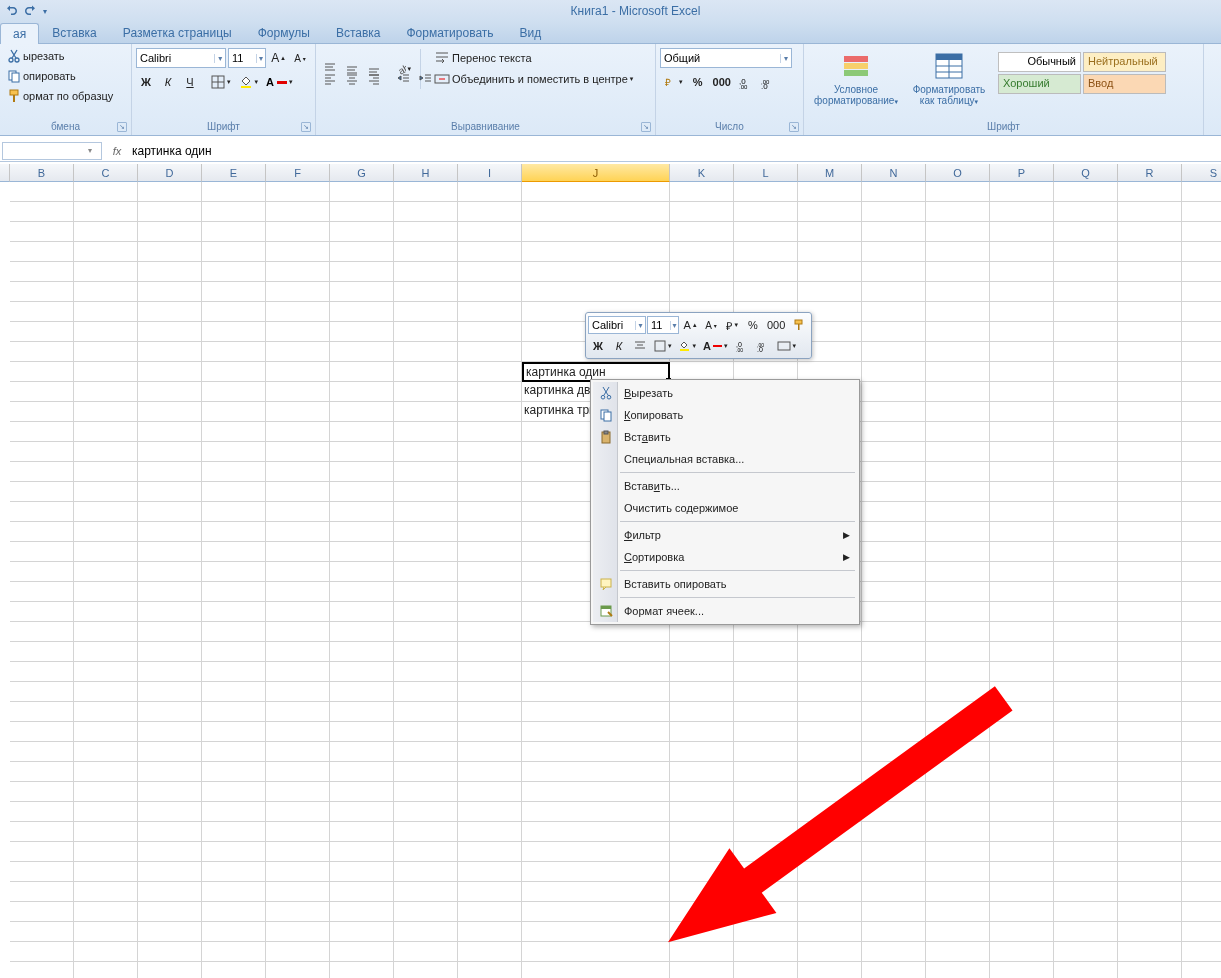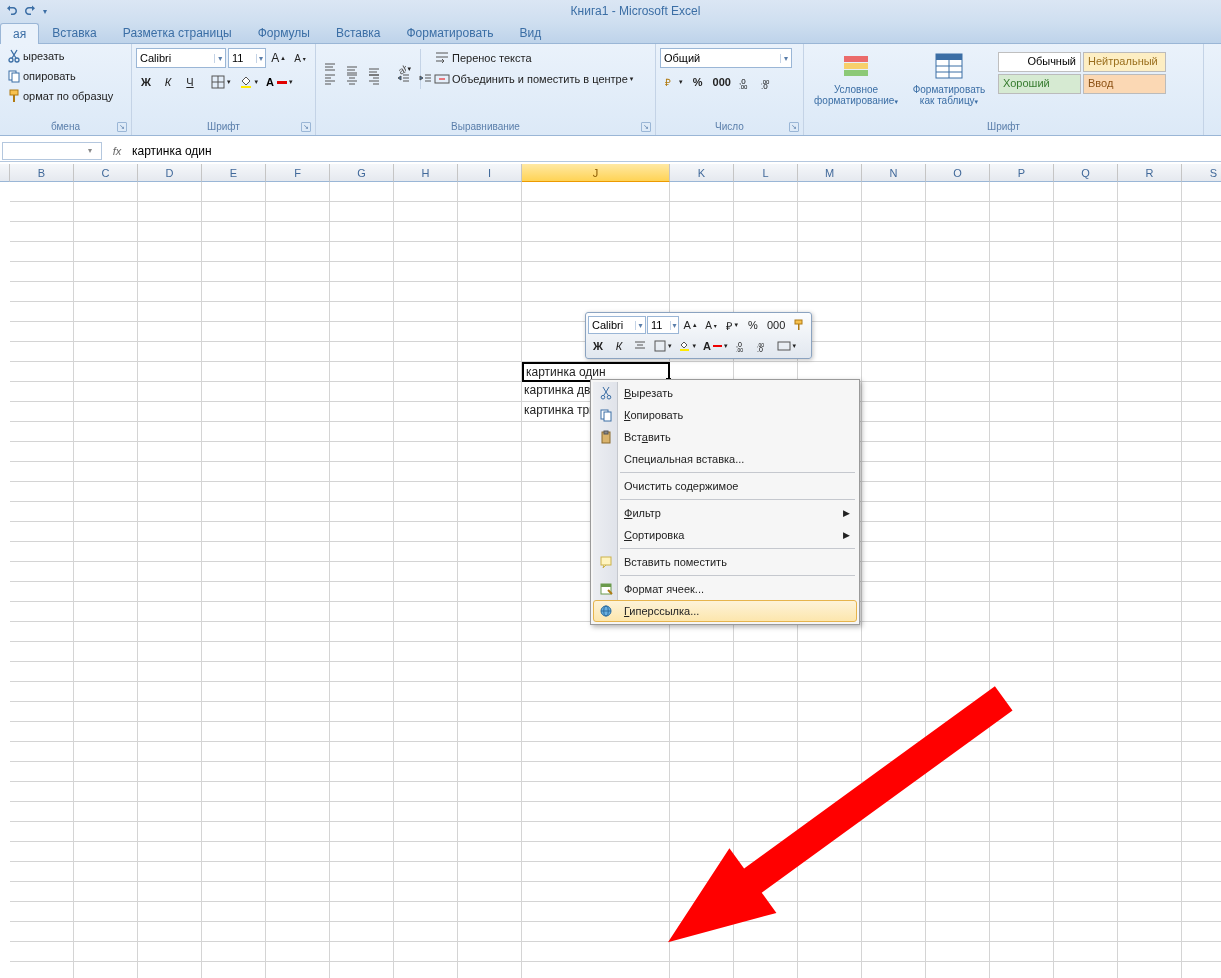--- a/index.html
+++ b/index.html
@@ -1220,62 +1220,55 @@
           <rect x="5" y="1" width="4" height="3" fill="#888" stroke="#555"></rect>
         </svg>
       </span>
       <span>Вст<u>а</u>вить</span>
     </div>
     <div class="ctx-item">
       <span>Специальная вставка...</span>
     </div>
     <div class="ctx-sep"></div>
     <div class="ctx-item">
+      <span>Встав<u>и</u>ть...</span>
+    </div>
+    <div class="ctx-item">
       <span>Очистить содержимое</span>
     </div>
     <div class="ctx-sep"></div>
     <div class="ctx-item">
       <span><u>Ф</u>ильтр</span>
       <span class="arrow">▶</span>
     </div>
     <div class="ctx-item">
       <span><u>С</u>ортировка</span>
       <span class="arrow">▶</span>
     </div>
     <div class="ctx-sep"></div>
     <div class="ctx-item">
       <span class="ico">
         <svg width="14" height="14">
           <rect x="2" y="2" width="10" height="8" fill="#fff4c0" stroke="#cbb24a"></rect>
           <path d="M5 10l-1 3 3-3" fill="#fff4c0" stroke="#cbb24a"></path>
         </svg>
       </span>
-      <span>Вставить поместить</span>
+      <span>Вставить опировать</span>
     </div>
     <div class="ctx-sep"></div>
     <div class="ctx-item">
       <span class="ico">
         <svg width="14" height="14">
           <rect x="2" y="2" width="10" height="10" fill="#fff" stroke="#6a9a4c"></rect>
           <rect x="2" y="2" width="10" height="3" fill="#6a9a4c"></rect>
           <path d="M9 8l4 4" stroke="#b07a12" stroke-width="2"></path>
         </svg>
       </span>
       <span>Формат ячеек...</span>
     </div>
-    <div class="ctx-item hover">
-      <span class="ico">
-        <svg width="14" height="14">
-          <circle cx="7" cy="7" r="5" fill="#6ab0e0" stroke="#2a6ca0"></circle>
-          <ellipse cx="7" cy="7" rx="2.2" ry="5" fill="none" stroke="#2a6ca0"></ellipse>
-          <line x1="2" y1="7" x2="12" y2="7" stroke="#2a6ca0"></line>
-        </svg>
-      </span>
-      <span><u>Г</u>иперссылка...</span>
-    </div>
   </div>
 
 <svg class="big-arrow" style="left:620px;top:670px;" width="460" height="280">
   <defs></defs>
   <g transform="rotate(-36 230 140)">
     <polygon points="0,125 310,125 310,100 415,140 310,180 310,155 0,155" fill="#ff0000" transform="scale(-1,1) translate(-420,0)"></polygon>
   </g>
 </svg>
 
 </body></html>

